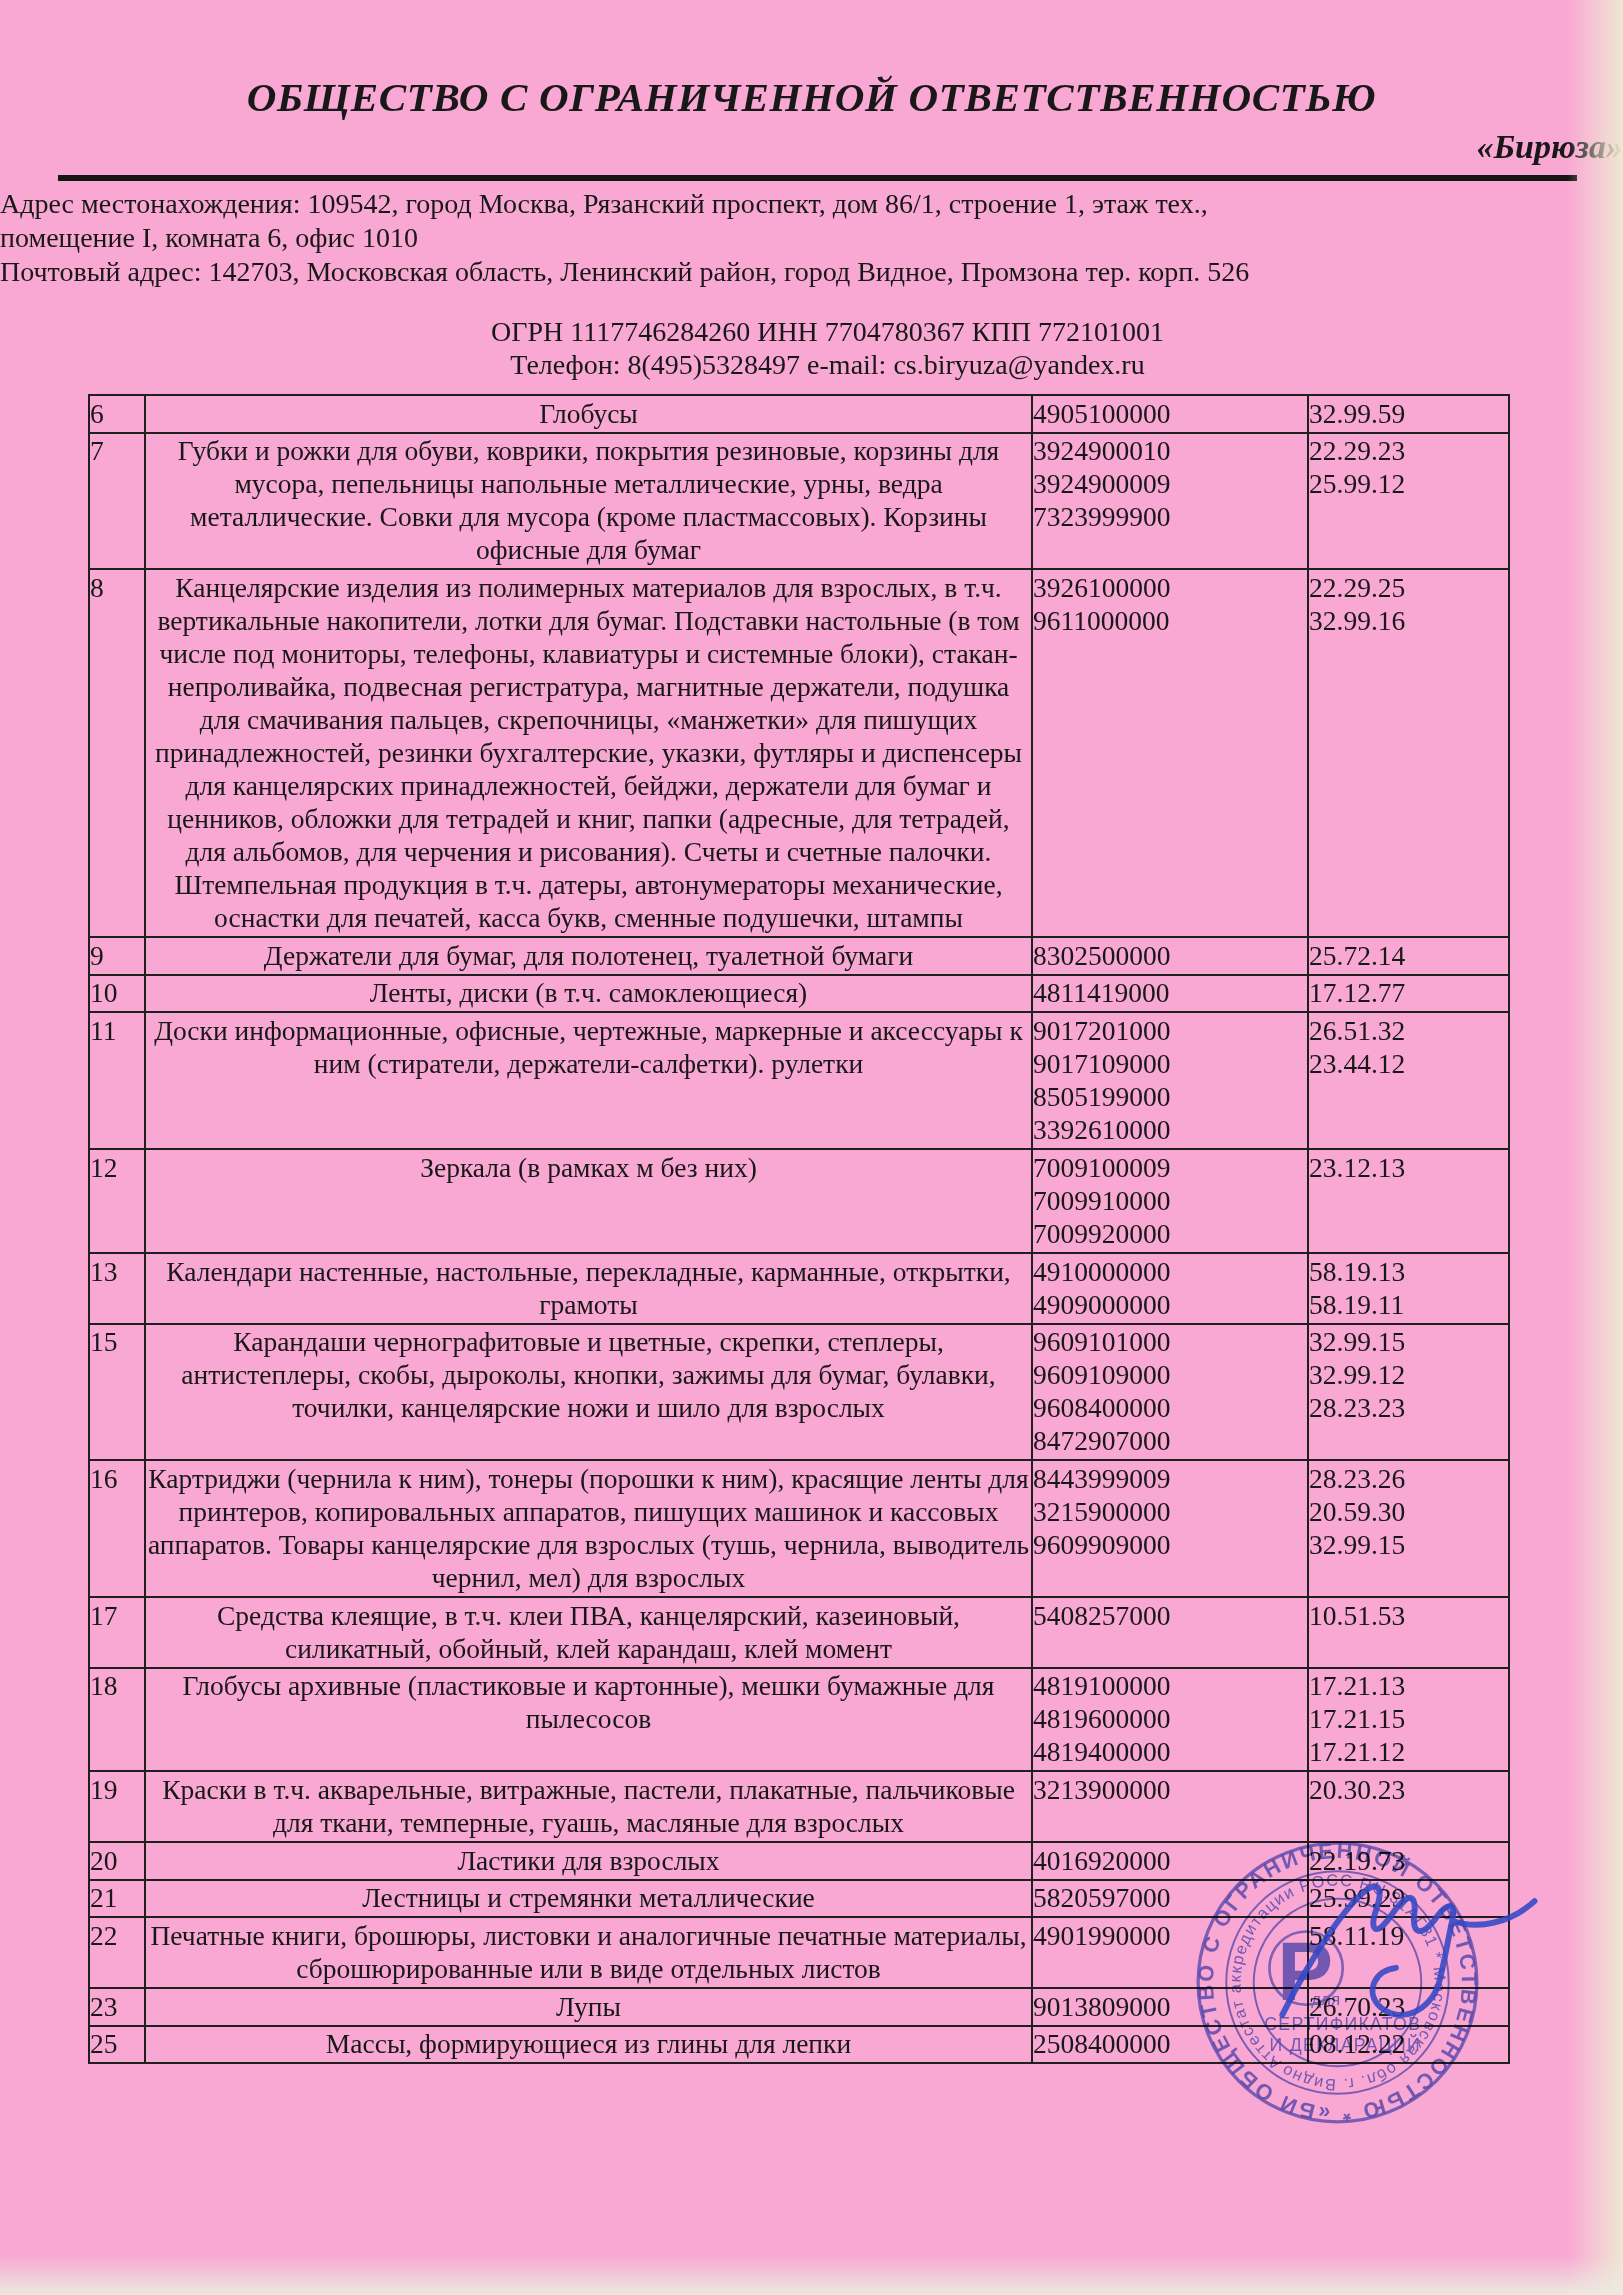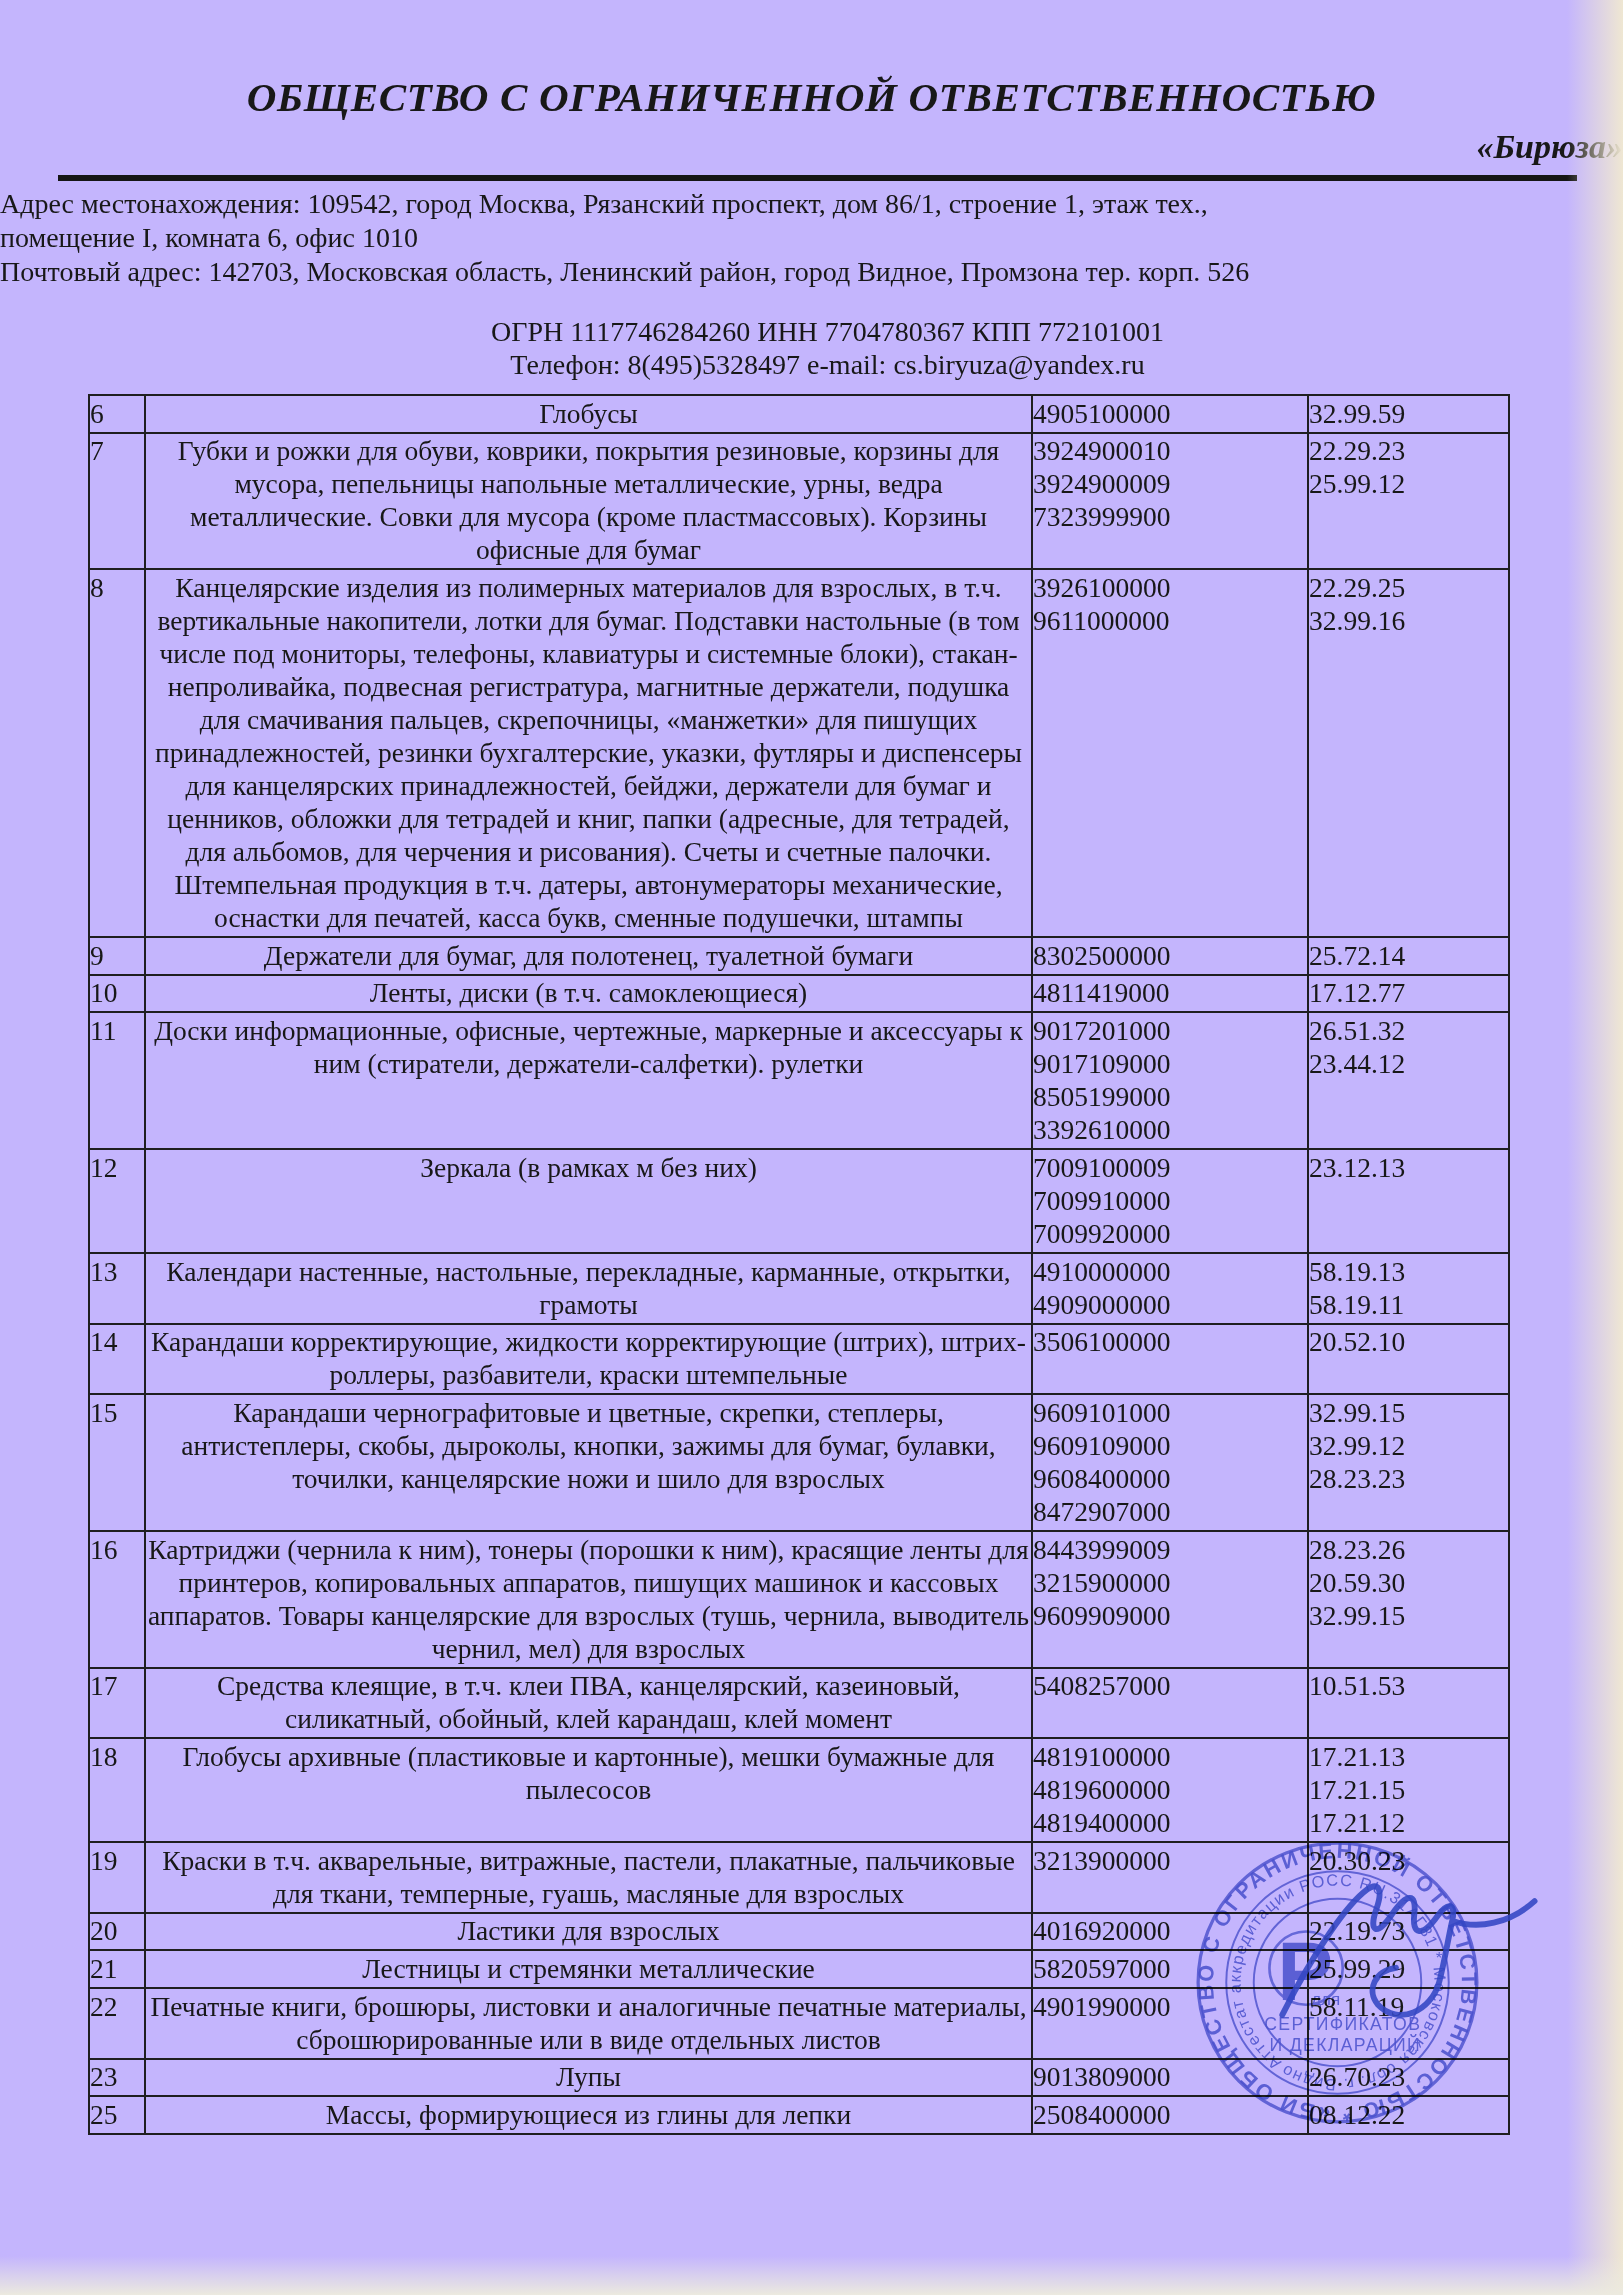--- a/index.html
+++ b/index.html
@@ -1,18 +1,18 @@
 <!DOCTYPE html>
 <html style="font-size:10.5px"><head>
 <meta charset="utf-8">
 <style>
   html,body { margin:0; padding:0; background:#e9e9e7; }
   #page {
     position:relative; width:1623px; height:2295px;
-    background:#c4b5fd; overflow:hidden;
+    background:#f9a8d4; overflow:hidden;
     font-family:"Liberation Serif", serif; color:#181818;
   }
   .edge-right {
     position:absolute; top:0; right:0; width:56px; height:100%;
     background:linear-gradient(to left, #efe7d2, rgba(239,231,210,0));
     pointer-events:none;
   }
   .edge-bottom {
     position:absolute; bottom:0; left:0; width:100%; height:39px;
     background:linear-gradient(to top, #eceadf, rgba(236,234,223,0));
@@ -126,26 +126,20 @@
 7009920000</td>
           <td class="c-okved">23.12.13</td>
         </tr>
         <tr>
           <td class="c-num">13</td>
           <td class="c-desc">Календари настенные, настольные, перекладные, карманные, открытки, грамоты</td>
           <td class="c-tnved">4910000000
 4909000000</td>
           <td class="c-okved">58.19.13
 58.19.11</td>
-        </tr>
-        <tr>
-          <td class="c-num">14</td>
-          <td class="c-desc">Карандаши корректирующие, жидкости корректирующие (штрих), штрих-роллеры, разбавители, краски штемпельные</td>
-          <td class="c-tnved">3506100000</td>
-          <td class="c-okved">20.52.10</td>
         </tr>
         <tr>
           <td class="c-num">15</td>
           <td class="c-desc">Карандаши чернографитовые и цветные, скрепки, степлеры, антистеплеры, скобы, дыроколы, кнопки, зажимы для бумаг, булавки, точилки, канцелярские ножи и шило для взрослых</td>
           <td class="c-tnved">9609101000
 9609109000
 9608400000
 8472907000</td>
           <td class="c-okved">32.99.15
 32.99.12

